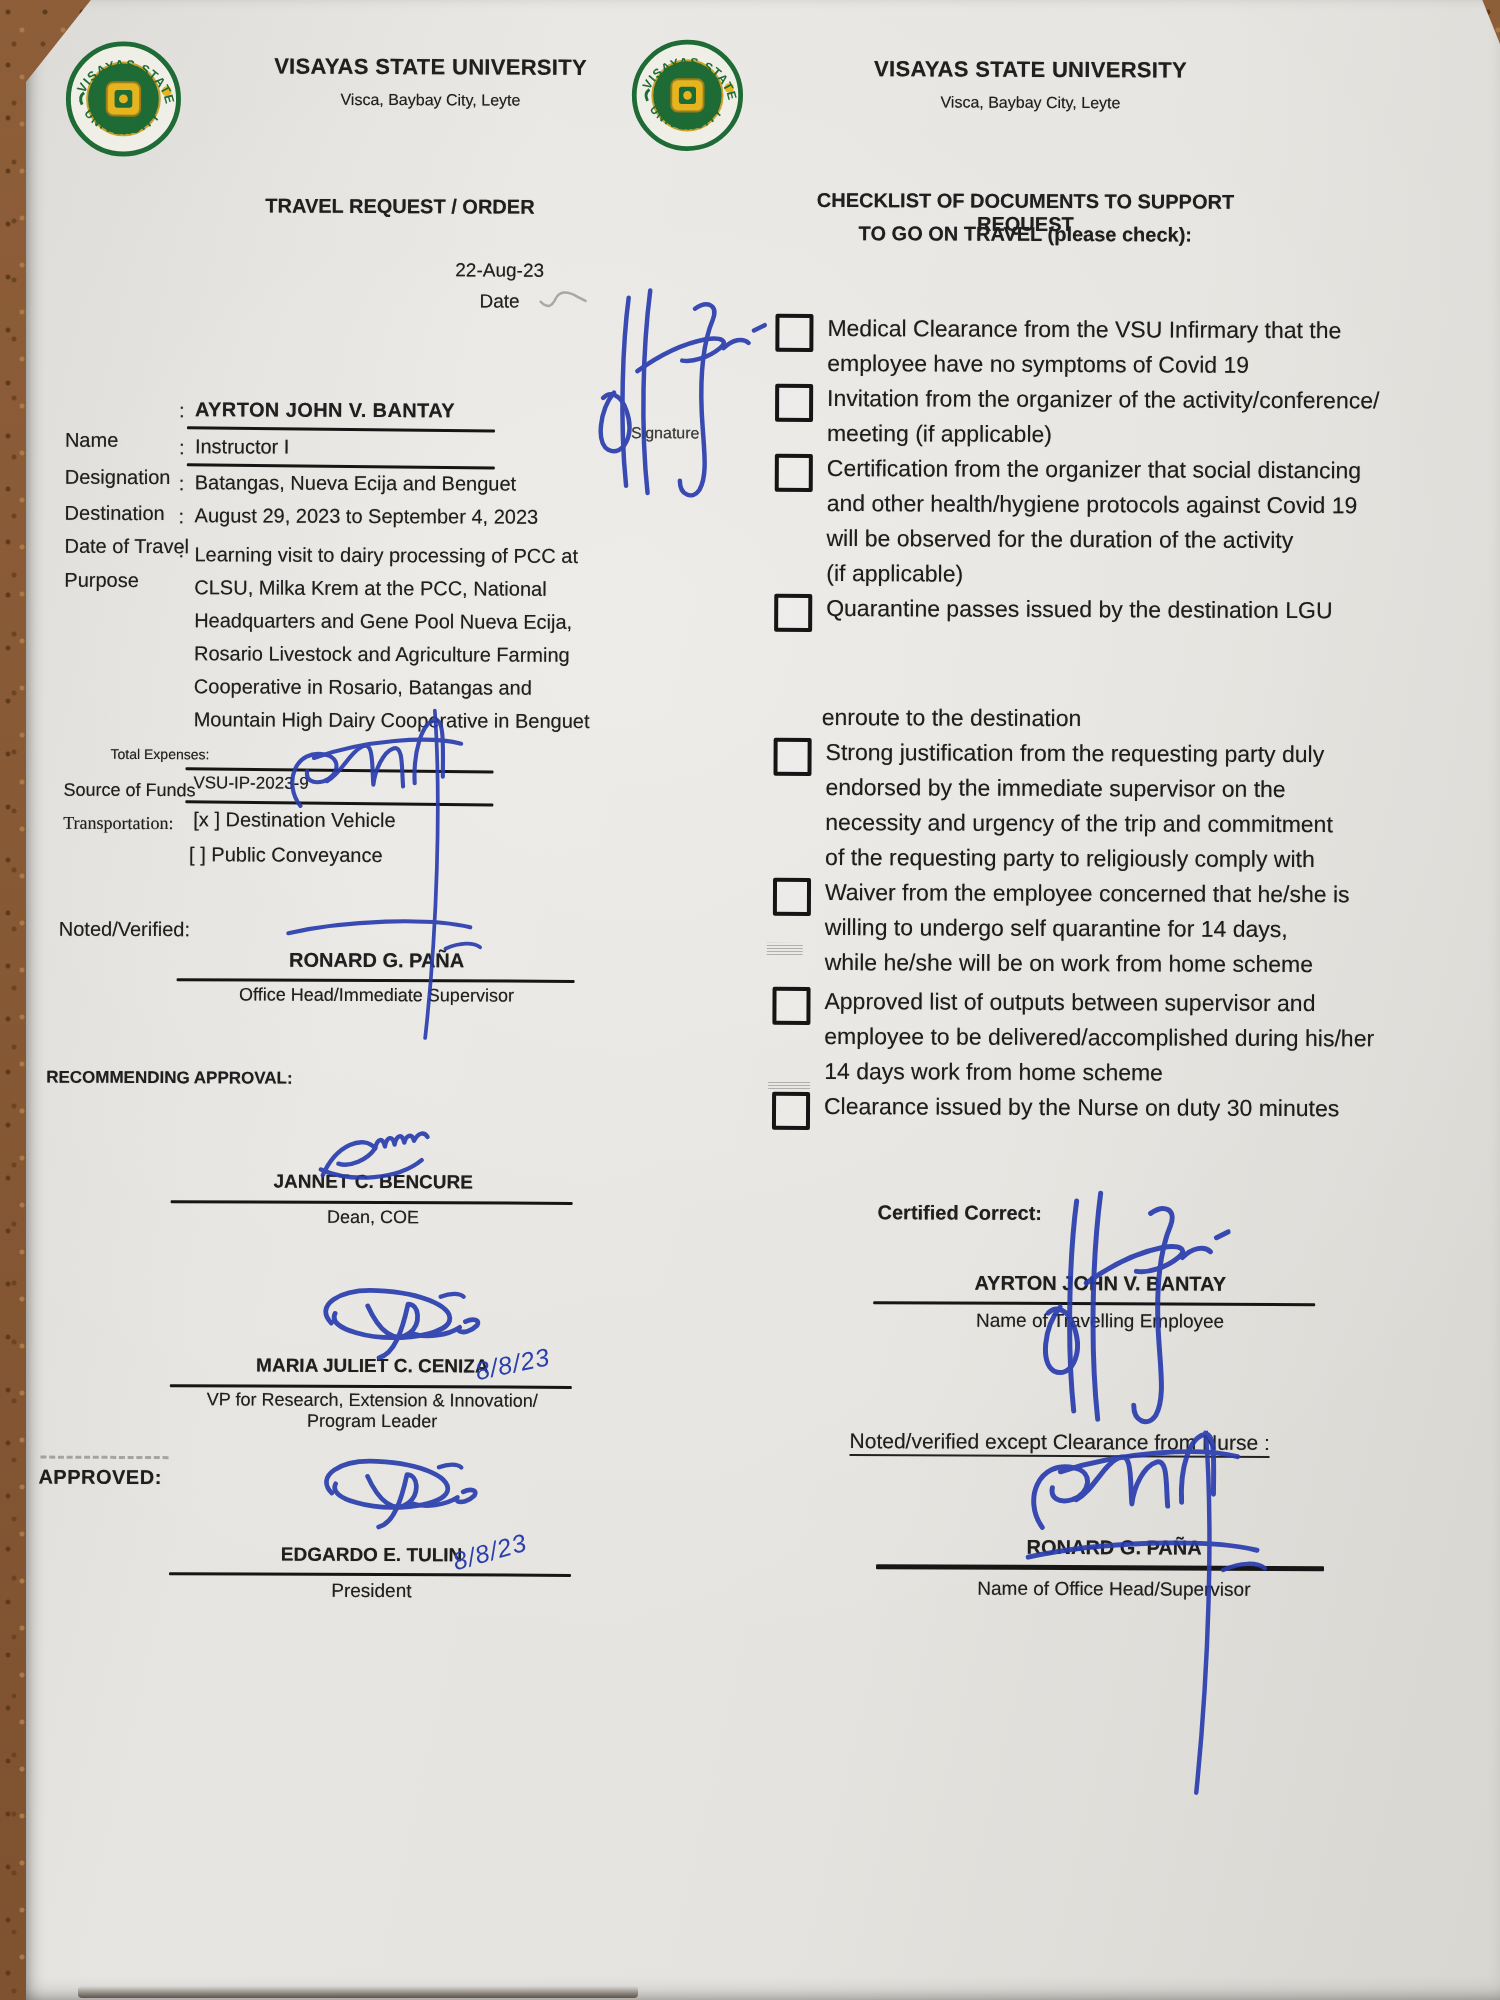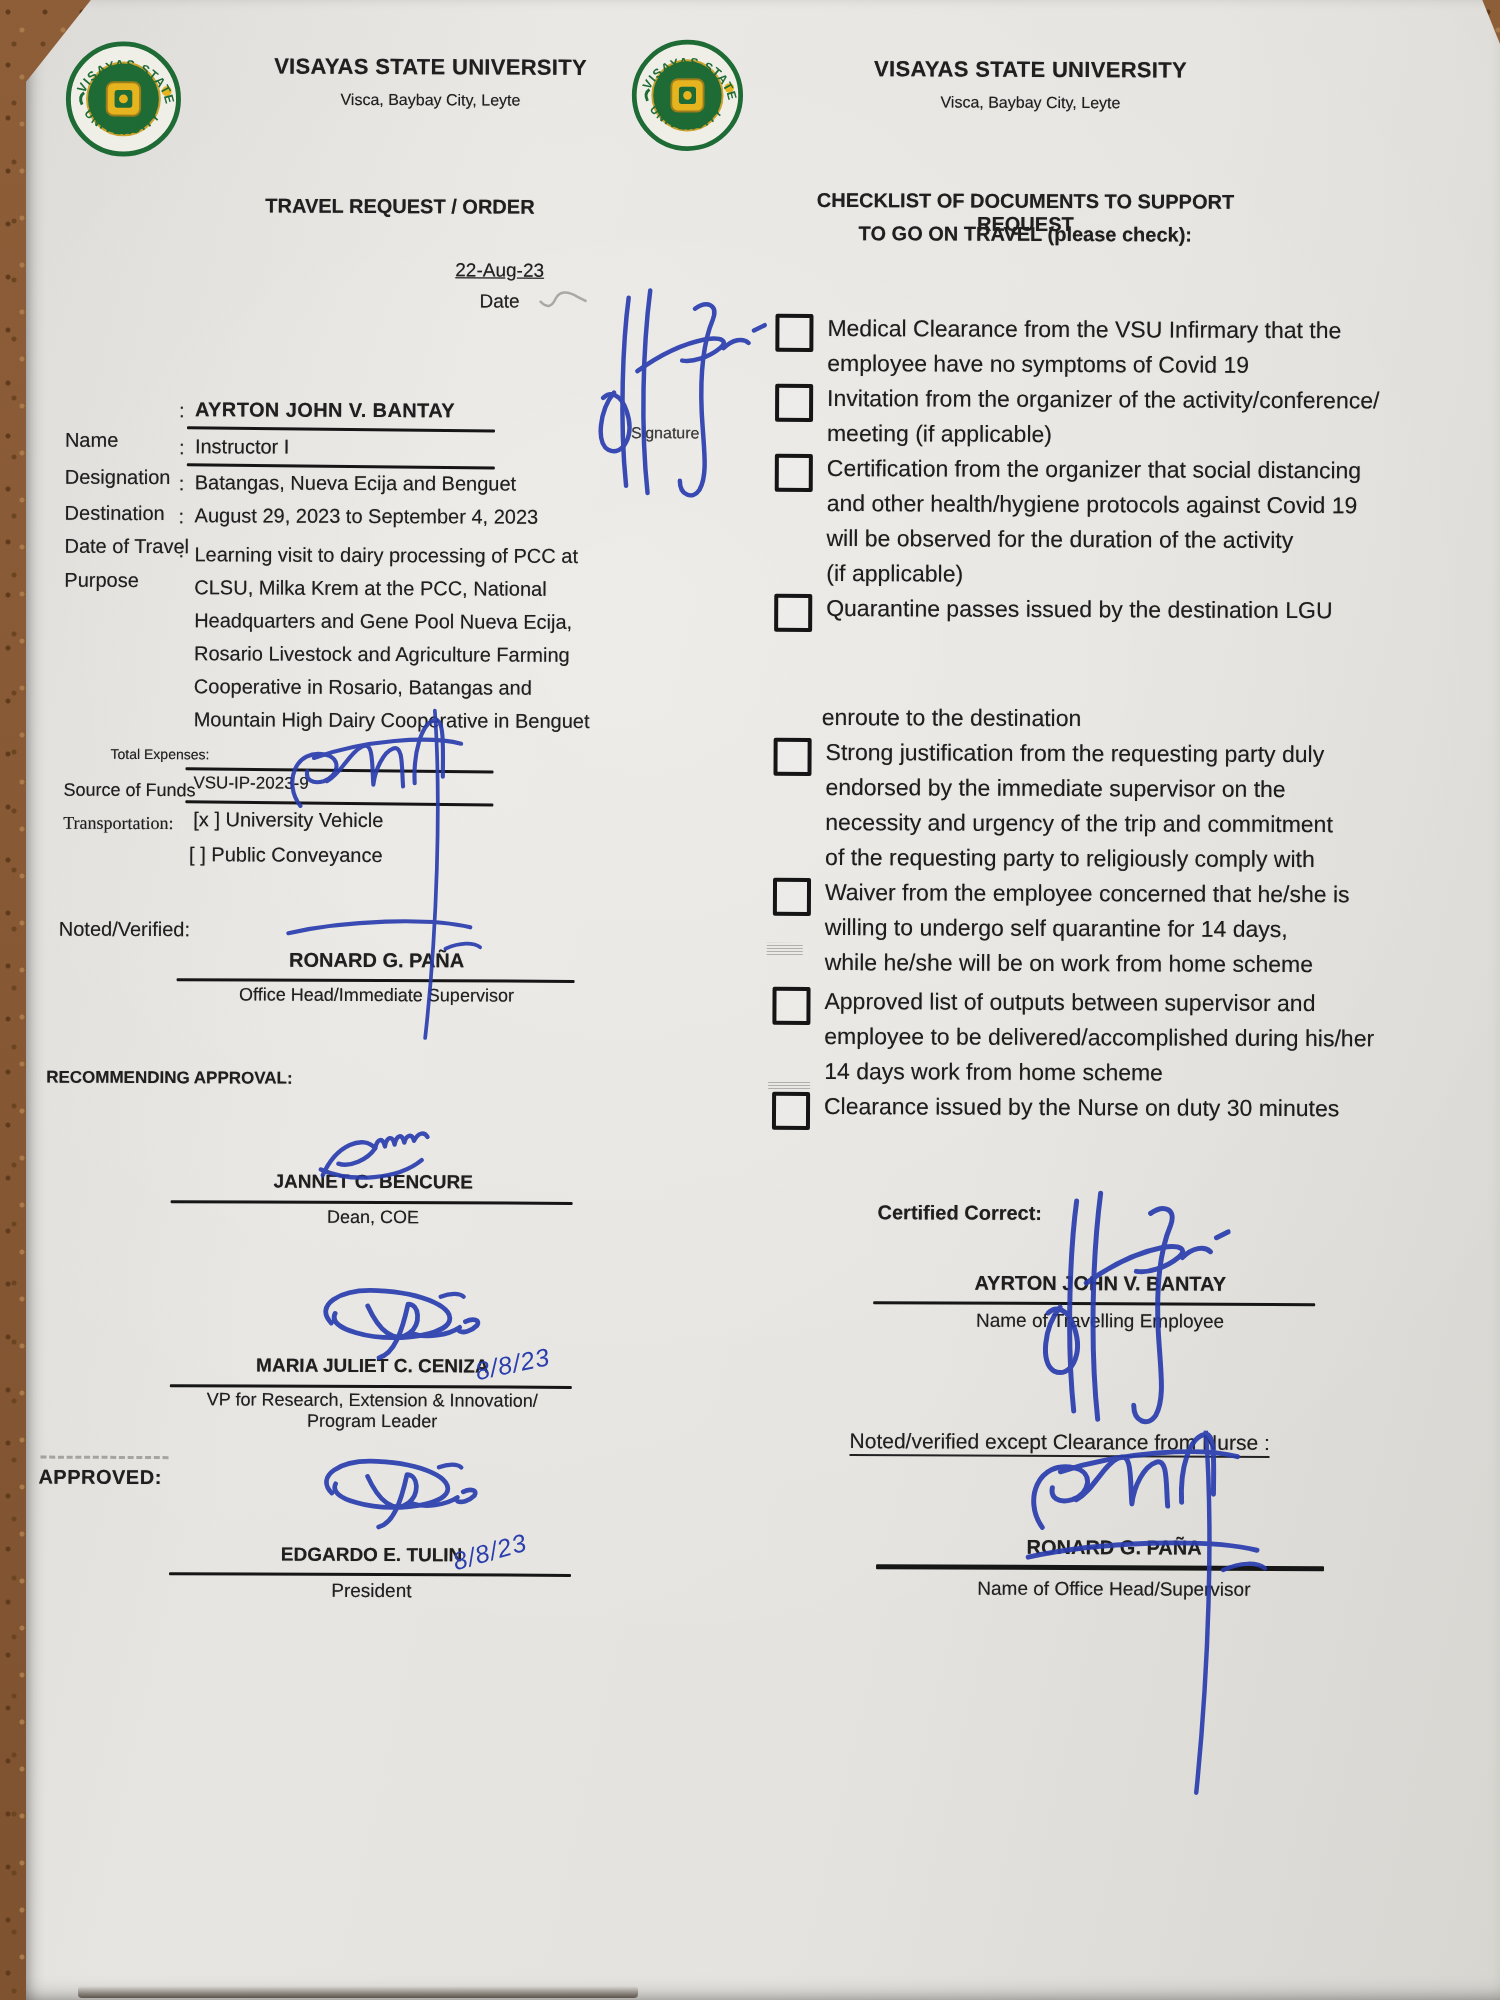--- a/index.html
+++ b/index.html
@@ -66,21 +66,21 @@
       <path id="arcBotA" d="M 13 58 A 48 48 0 0 0 107 58" fill="none"></path>
     </defs>
     <text font-size="13" font-weight="bold" fill="#1e6b35" letter-spacing="1"><textPath href="#arcTopA" startOffset="8%">VISAYAS STATE</textPath></text>
     <text font-size="12" font-weight="bold" fill="#1e6b35" letter-spacing="2"><textPath href="#arcBotA" startOffset="14%">UNIVERSITY</textPath></text>
   </svg>
 
   <div class="abs t b center" style="left:230px;top:55px;width:400px;font-size:22px;letter-spacing:.3px;">VISAYAS STATE UNIVERSITY</div>
   <div class="abs t center" style="left:230px;top:92px;width:400px;font-size:16px;">Visca, Baybay City, Leyte</div>
   <div class="abs t b center" style="left:235px;top:196px;width:330px;font-size:20px;">TRAVEL REQUEST / ORDER</div>
 
-  <div class="abs t center" style="left:420px;top:260px;width:160px;font-size:19px;text-decoration:underline;">22-Aug-23</div>
+  <div class="abs t center" style="left:420px;top:260px;width:160px;font-size:19px;">22-Aug-23</div>
   <div class="abs t center" style="left:420px;top:291px;width:160px;font-size:19px;">Date</div>
   <svg class="abs" style="left:538px;top:288px;" width="52" height="26" viewBox="0 0 52 26">
       <path d="M3 14 C9 20 14 20 18 11 C22 3 30 3 40 9 l8 4" fill="none" stroke="#8d8d88" stroke-width="2.5" stroke-linecap="round" opacity=".7"></path>
     </svg>
 
   <div class="abs t lbl" style="left:66px;top:406px;">Name</div>
   <div class="abs t val" style="left:180px;top:401px;">:</div>
   <div class="abs t val b" style="left:196px;top:400px;letter-spacing:.4px;">AYRTON JOHN V. BANTAY</div>
   <div class="rule" style="left:188px;top:429px;width:308px;transform:rotate(.4deg);"></div>
 
@@ -109,21 +109,21 @@
   <div class="abs t" style="left:632px;top:424px;font-size:16px;color:#3a3a3a;">Signature</div>
 
   <div class="abs t" style="left:66px;top:748px;font-size:14px;margin-left:47px;">Total Expenses:</div>
   <div class="rule" style="left:188px;top:770px;width:308px;transform:rotate(.4deg);"></div>
 
   <div class="abs t" style="left:66px;top:782px;font-size:18px;">Source of Funds</div>
   <div class="abs t val" style="left:196px;top:775px;font-size:17px;">VSU-IP-2023-9</div>
   <div class="rule" style="left:188px;top:803px;width:308px;transform:rotate(.4deg);"></div>
 
   <div class="abs t" style="left:66px;top:815px;font-size:18px;font-family:Liberation Serif, serif;">Transportation:</div>
-  <div class="abs t val" style="left:196px;top:810px;">[x ] University Vehicle</div>
+  <div class="abs t val" style="left:196px;top:810px;">[x ] Destination Vehicle</div>
   <div class="abs t val" style="left:192px;top:845px;">[ ] Public Conveyance</div>
 
   <div class="abs t" style="left:62px;top:920px;font-size:20px;">Noted/Verified:</div>
   <div class="abs t b center" style="left:180px;top:950px;width:400px;font-size:20px;">RONARD G. PAÑA</div>
   <div class="rule" style="left:180px;top:980px;width:398px;"></div>
   <div class="abs t center" style="left:180px;top:986px;width:400px;font-size:18px;">Office Head/Immediate Supervisor</div>
 
   <div class="abs t" style="left:50px;top:1070px;font-size:17px;font-weight:600;">RECOMMENDING APPROVAL:</div>
 
   <div class="abs t b center" style="left:175px;top:1172px;width:405px;font-size:19px;">JANNET C. BENCURE</div>

